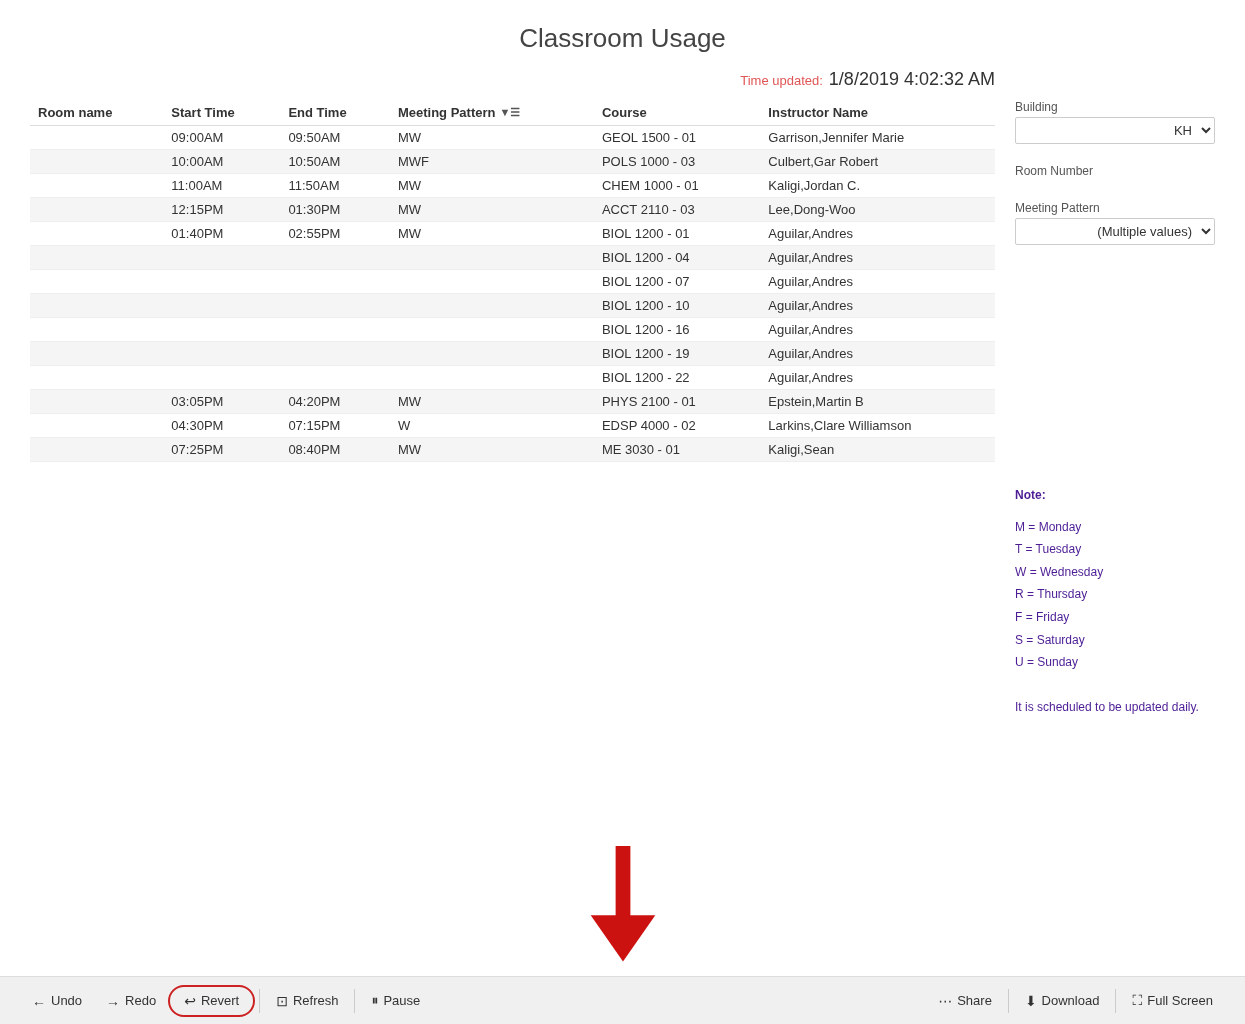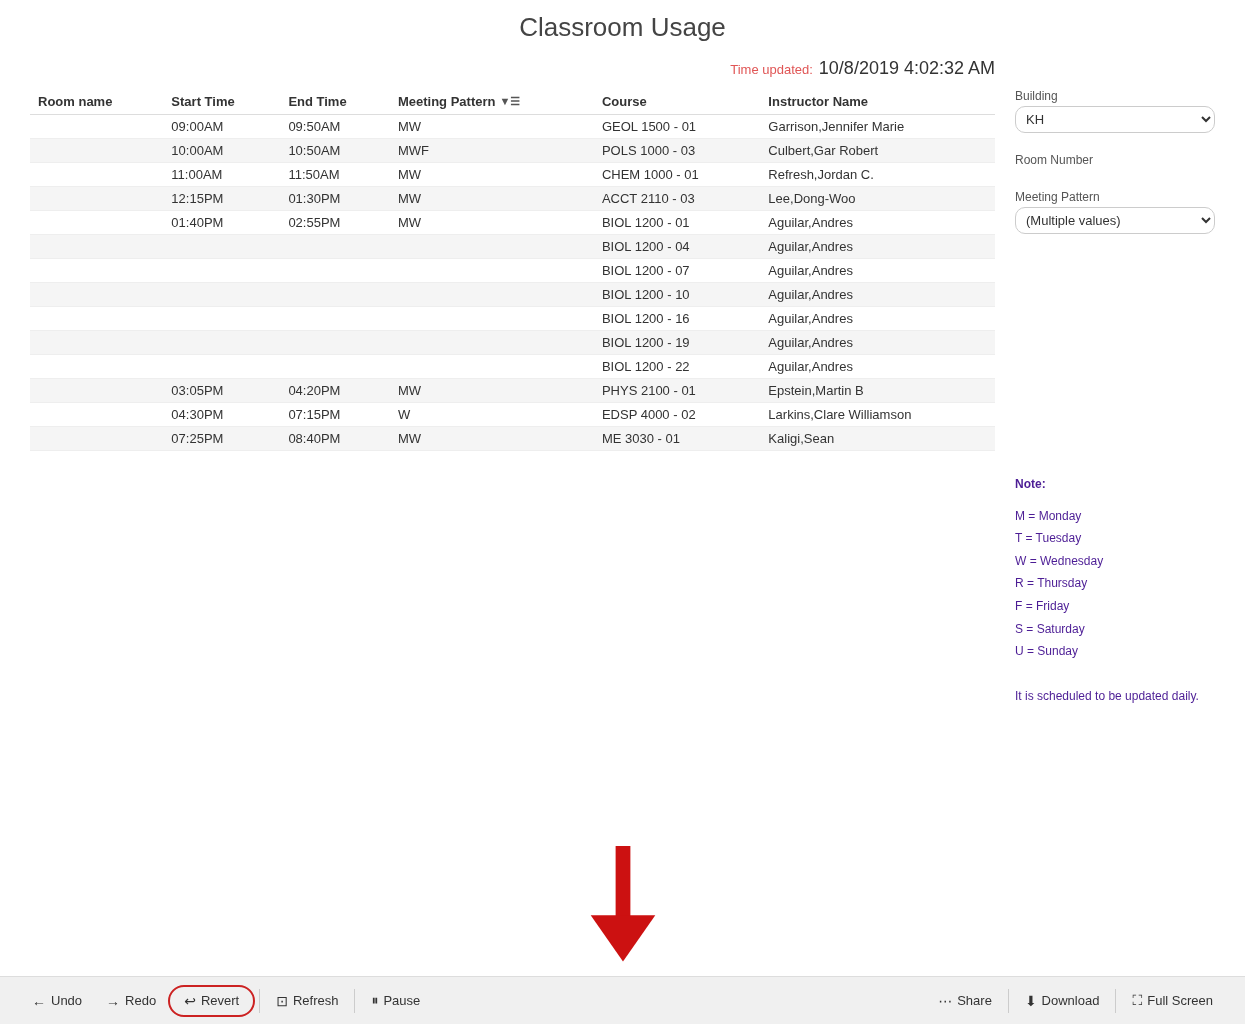--- a/index.html
+++ b/index.html
@@ -13,21 +13,21 @@
       height: 1024px;
       width: 1245px;
       overflow: hidden;
     }
 
     
     .main-content {
       flex: 1;
       display: flex;
       flex-direction: column;
-      padding: 12px 30px 10px 30px;
+      padding: 23px 30px 10px 30px;
       overflow: hidden;
     }
 
     
     .page-title {
       text-align: center;
       font-size: 26px;
       font-weight: 300;
       color: #444;
       margin-bottom: 15px;
@@ -73,25 +73,26 @@
       font-size: 12px;
       color: #555;
       display: block;
       margin-bottom: 3px;
     }
 
     .filter-group select {
       width: 100%;
       padding: 4px 6px;
       border: 1px solid #ccc;
-      border-radius: 10px;
+      border-radius: 2px;
       font-size: 13px;
       background: #fff;
       color: #333;
       appearance: auto;
+      text-align: right;
     }
 
     
     .content-area {
       display: flex;
       gap: 20px;
       flex: 1;
       overflow: hidden;
     }
 
@@ -219,21 +220,21 @@
 <body>
 
 <div class="main-content">
 
   <div class="page-title">Classroom Usage</div>
 
   <div class="header-row">
     <div style="flex:1"></div>
     <div class="time-updated-container">
       <span class="time-label">Time updated:</span>
-      <span class="time-value">10/8/2019 4:02:32 AM</span>
+      <span class="time-value">1/8/2019 4:02:32 AM</span>
     </div>
     <div style="width:200px; margin-left:20px;"></div>
   </div>
 
   <div class="content-area">
 
     <div class="table-area">
       <table class="data-table">
         <thead>
           <tr>
@@ -266,21 +267,21 @@
               <td>MWF</td>
               <td>POLS 1000 - 03</td>
               <td>Culbert,Gar Robert</td>
             </tr>
             <tr>
               <td></td>
               <td>11:00AM</td>
               <td>11:50AM</td>
               <td>MW</td>
               <td>CHEM 1000 - 01</td>
-              <td>Refresh,Jordan C.</td>
+              <td>Kaligi,Jordan C.</td>
             </tr>
             <tr>
               <td></td>
               <td>12:15PM</td>
               <td>01:30PM</td>
               <td>MW</td>
               <td>ACCT 2110 - 03</td>
               <td>Lee,Dong-Woo</td>
             </tr>
             <tr>

